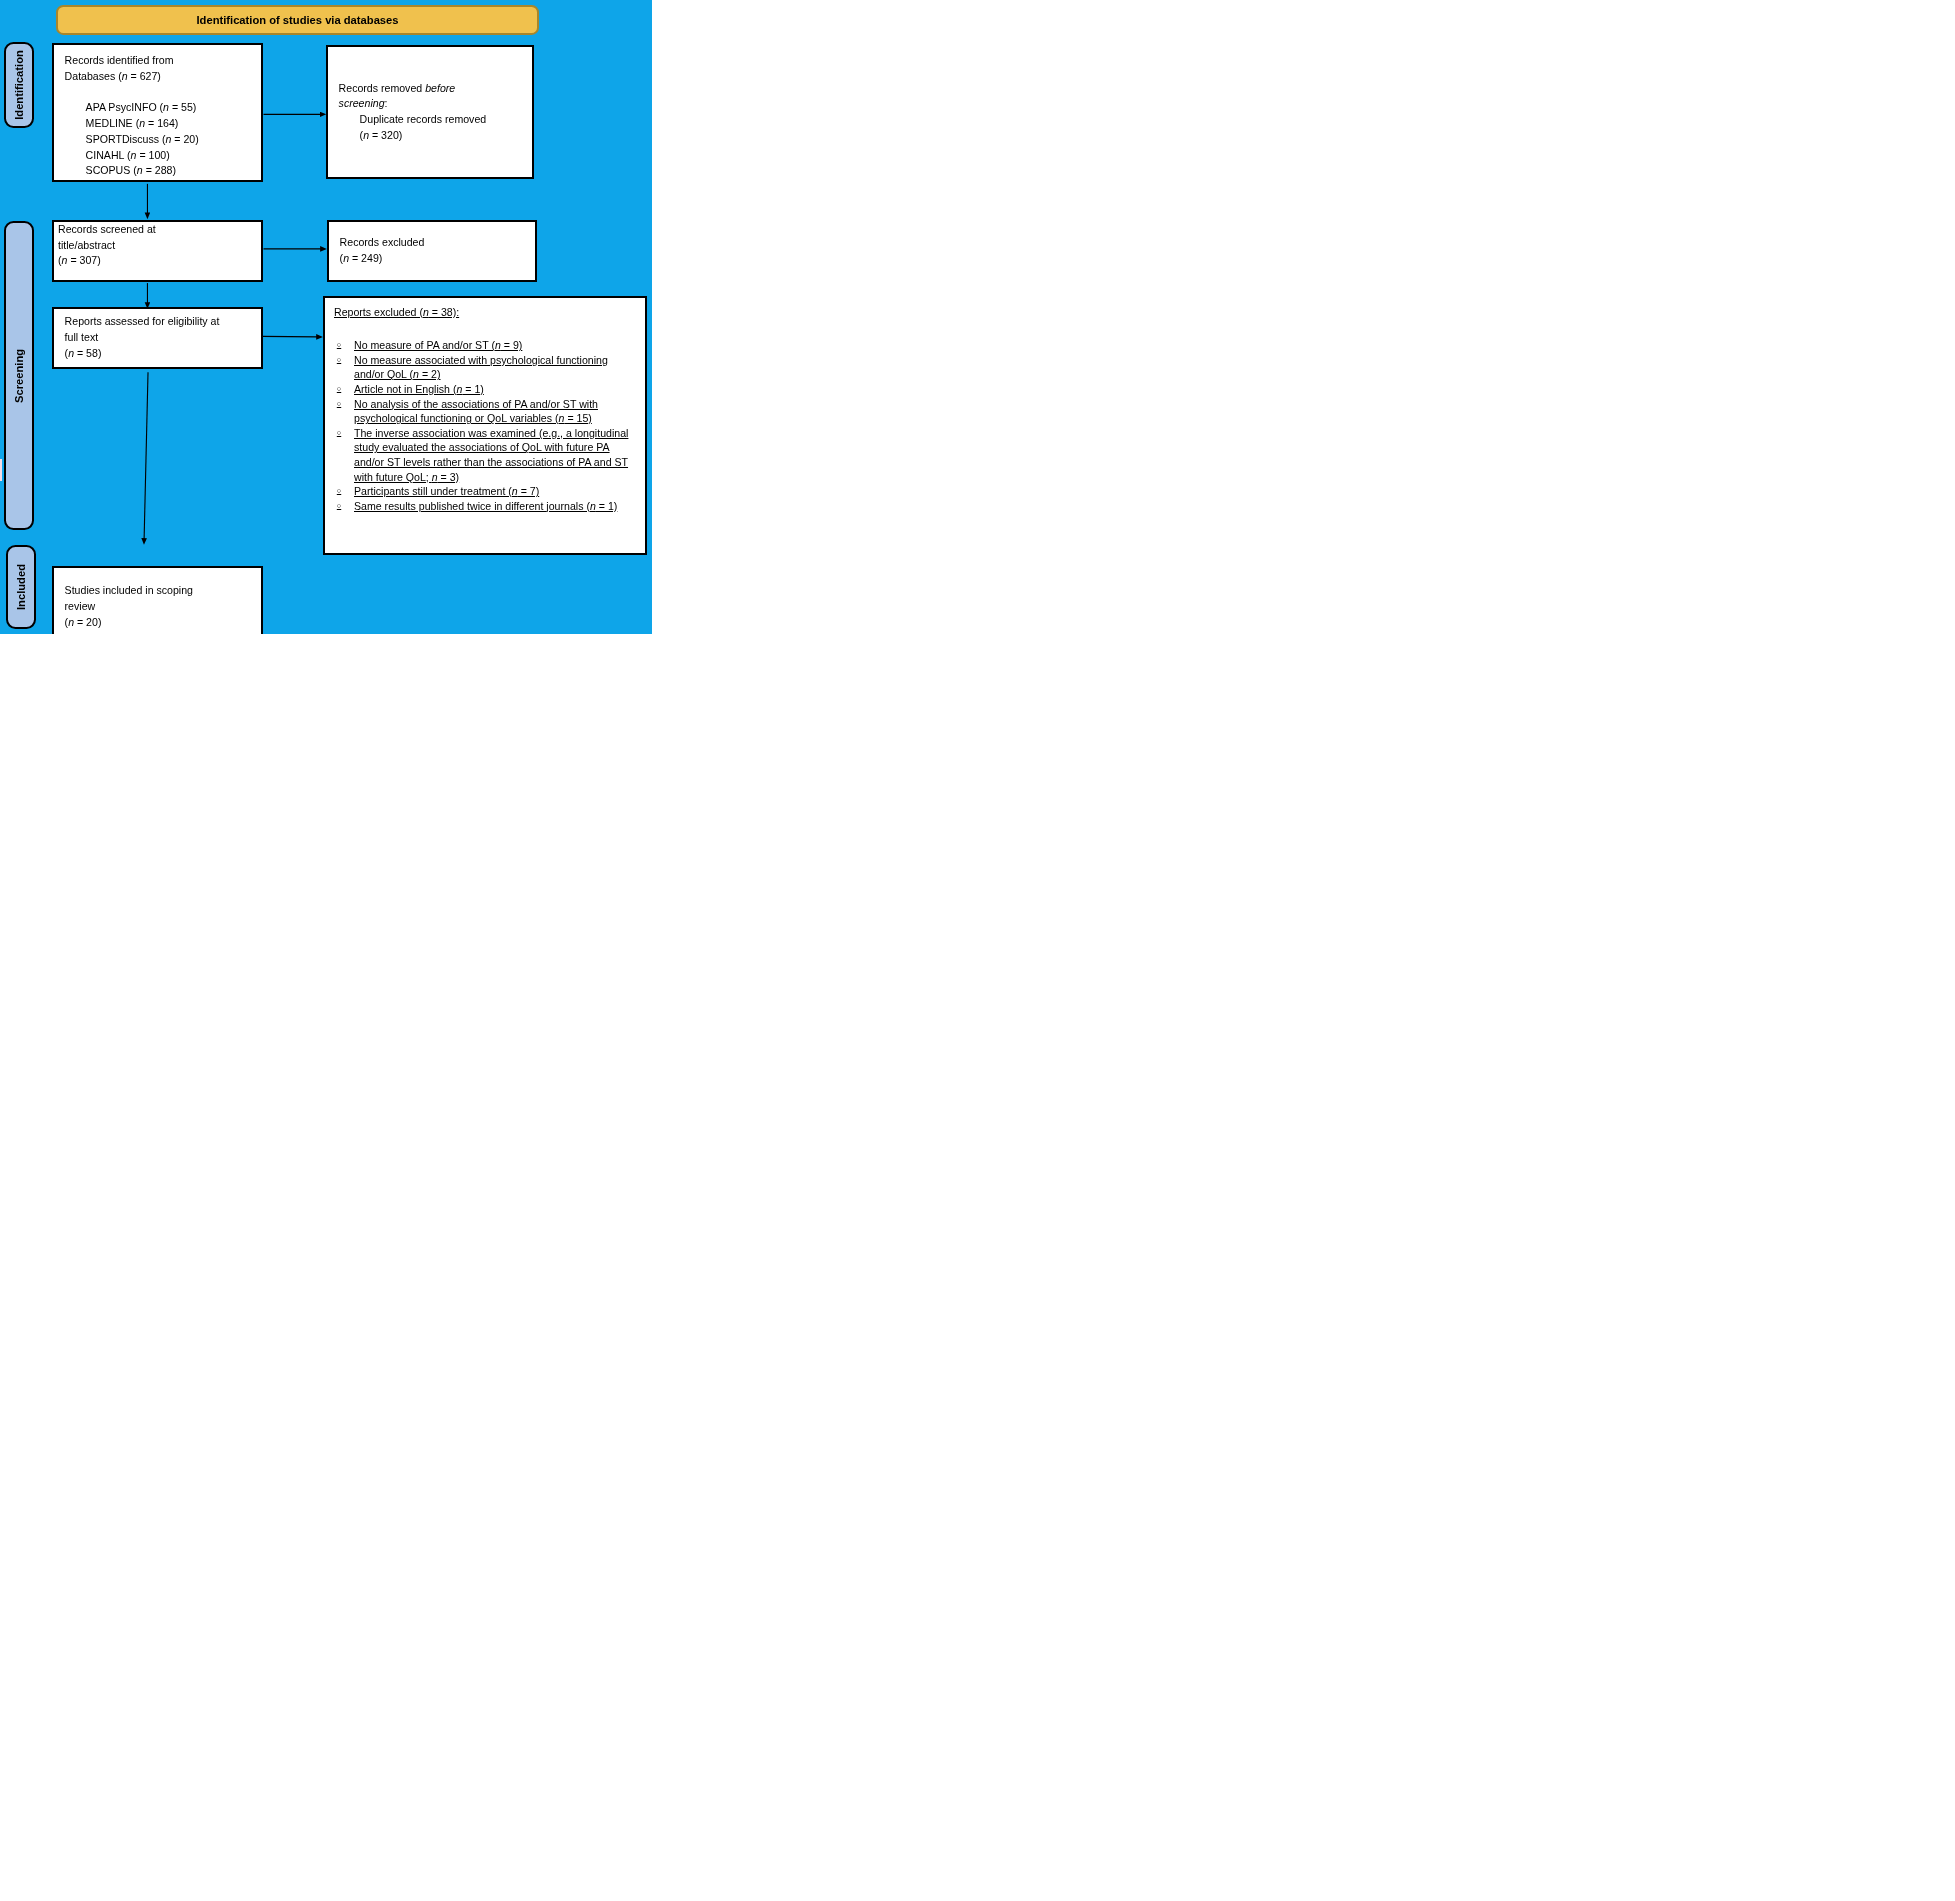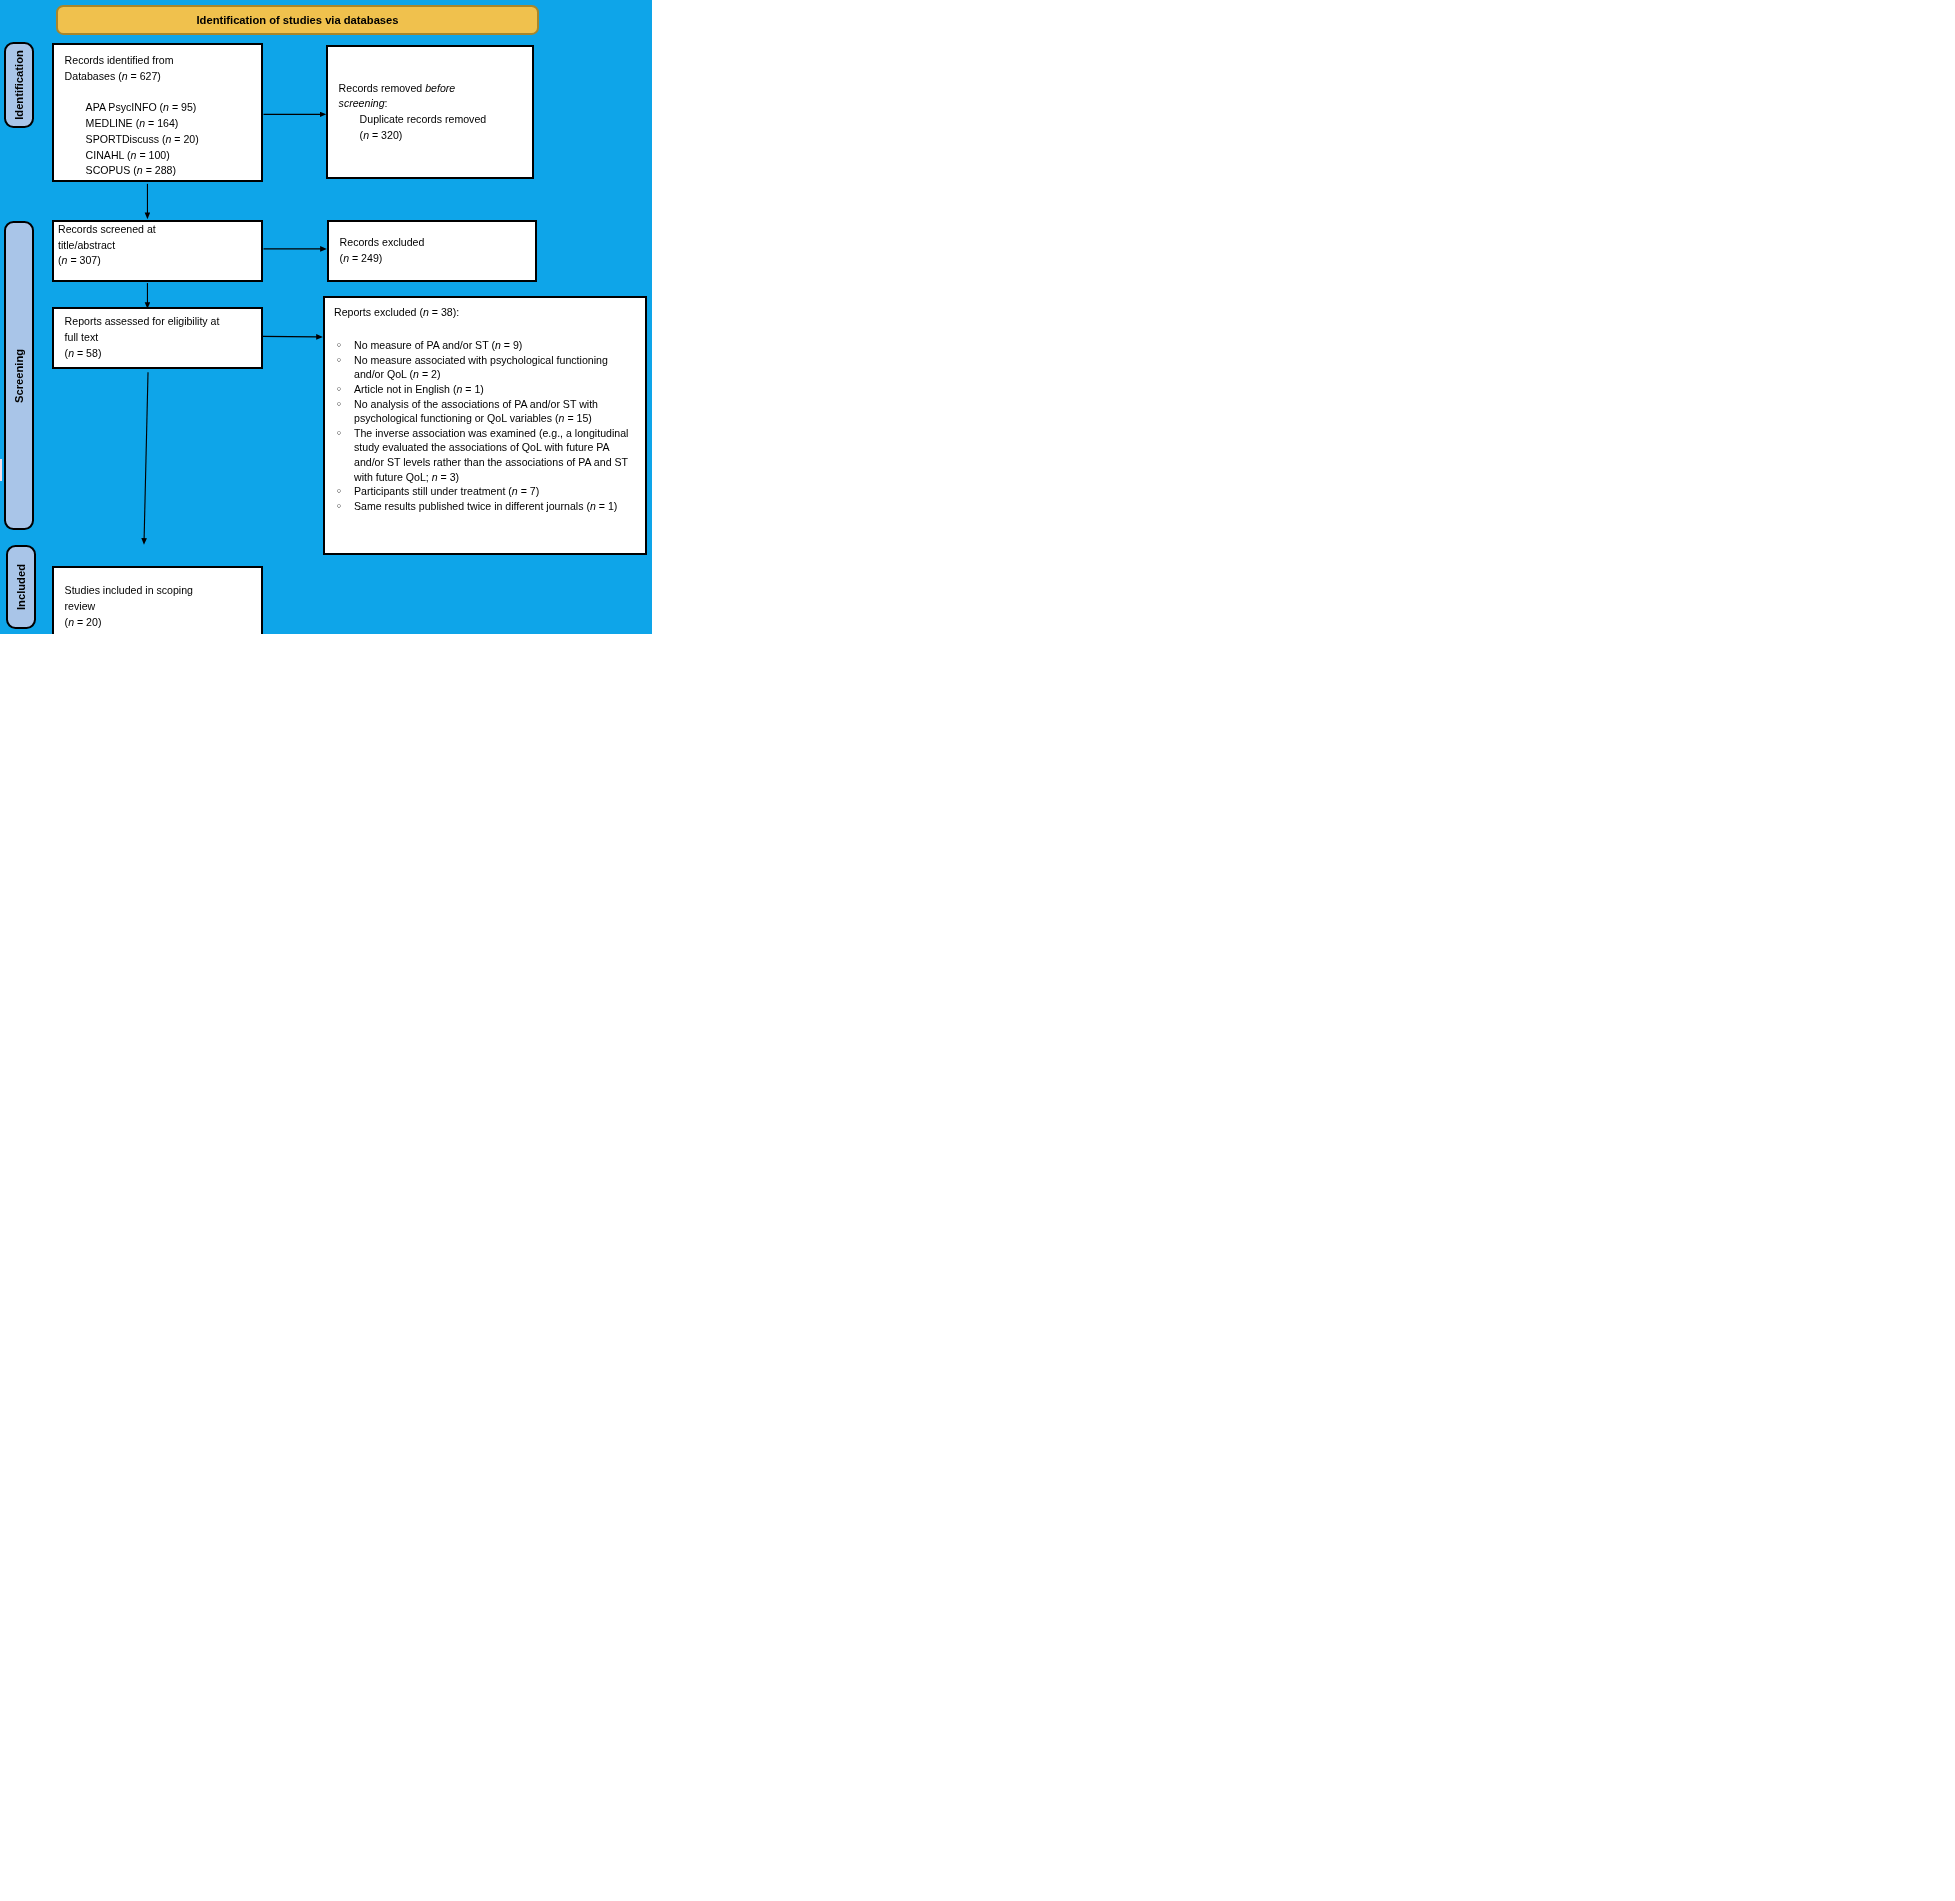--- a/index.html
+++ b/index.html
@@ -25,21 +25,21 @@
   .box{
     position:absolute;background:#fff;border:2.8px solid #000;box-sizing:border-box;
     font-size:10.6px;line-height:15.7px;
   }
   .box-b1{left:52px;top:43px;width:211px;height:139px;padding:8.4px 4.5px 0 10.6px;}
   .box-b2{left:52px;top:220px;width:211px;height:62px;display:flex;flex-direction:column;justify-content:flex-start;padding-left:4px;}
   .box-b3{left:52px;top:307px;width:211px;height:62px;display:flex;flex-direction:column;justify-content:center;padding-left:10.6px;}
   .box-b4{left:52px;top:547px;width:211px;height:82px;display:flex;flex-direction:column;justify-content:center;padding-left:10.6px;margin-top:19px;}
   .box-r1{left:326px;top:45px;width:208px;height:134px;display:flex;flex-direction:column;justify-content:center;padding-left:10.6px;}
   .box-r2{left:327px;top:220px;width:210px;height:62px;display:flex;flex-direction:column;justify-content:center;padding-left:10.6px;}
-  .box-r3{left:323px;top:296px;width:324px;height:259px;padding:6.7px 7.8px 0 9px;line-height:14.6px;}
+  .box-r3{left:323px;top:296px;width:324px;height:259px;padding:6.7px 7.8px 0 9px;line-height:14.6px;text-decoration:underline;}
   .db-list{margin-top:15.7px;margin-left:21px;}
   .indent{margin-left:21px;}
   .reason-list{margin-top:19px;}
   .reason-list .item{display:flex;align-items:flex-start;}
   .reason-list .marker{flex:0 0 20px;font-size:7.3px;line-height:14.6px;padding-left:2.8px;box-sizing:border-box;}
   .reason-list .item-text{flex:1 1 auto;}
   .arrows{position:absolute;left:0;top:0;pointer-events:none;}
   .artifact{position:absolute;left:0;top:459px;width:1.7px;height:22.4px;background:#f6dde6;}
 </style>
 </head>
@@ -57,21 +57,21 @@
   <div class="rail rail-screening">
     <span class="rail-text">Screening</span>
   </div>
   <div class="rail rail-included">
     <span class="rail-text">Included</span>
   </div>
 
   <div class="box box-b1">
     <div><span>Records identified from</span><br><span>Databases (</span><i>n</i><span> = 627)</span></div>
     <div class="db-list">
-        <div class="db-item"><span class="item-text"><span>APA PsycINFO (</span><i>n</i><span> = 95)</span></span></div>
+        <div class="db-item"><span class="item-text"><span>APA PsycINFO (</span><i>n</i><span> = 55)</span></span></div>
         <div class="db-item"><span class="item-text"><span>MEDLINE (</span><i>n</i><span> = 164)</span></span></div>
         <div class="db-item"><span class="item-text"><span>SPORTDiscuss (</span><i>n</i><span> = 20)</span></span></div>
         <div class="db-item"><span class="item-text"><span>CINAHL (</span><i>n</i><span> = 100)</span></span></div>
         <div class="db-item"><span class="item-text"><span>SCOPUS (</span><i>n</i><span> = 288)</span></span></div>
       </div>
   </div>
 
   <div class="box box-r1">
     <div><span>Records removed </span><i>before</i><br><i>screening</i><span>:</span></div>
     <div class="indent"><span>Duplicate records removed</span><br><span>(</span><i>n</i><span> = 320)</span></div>

